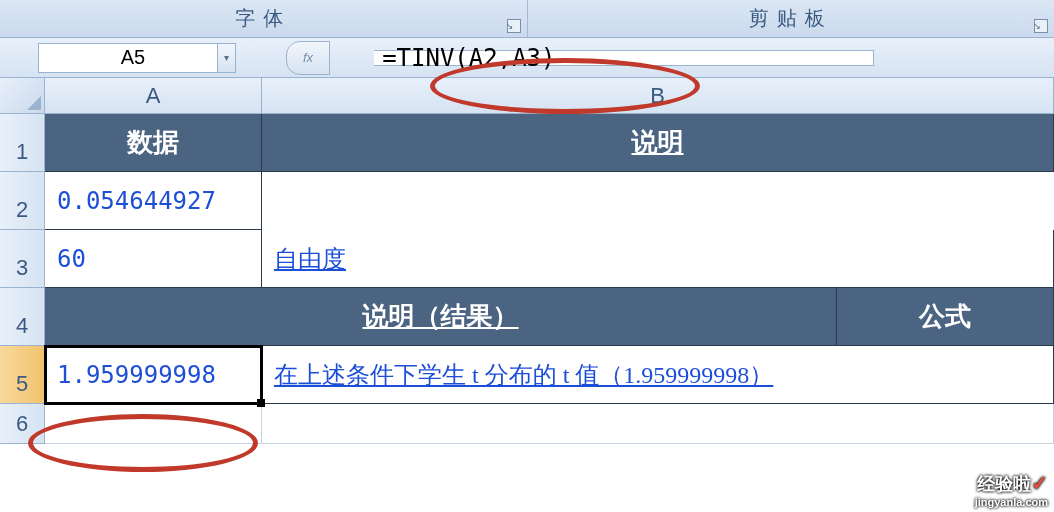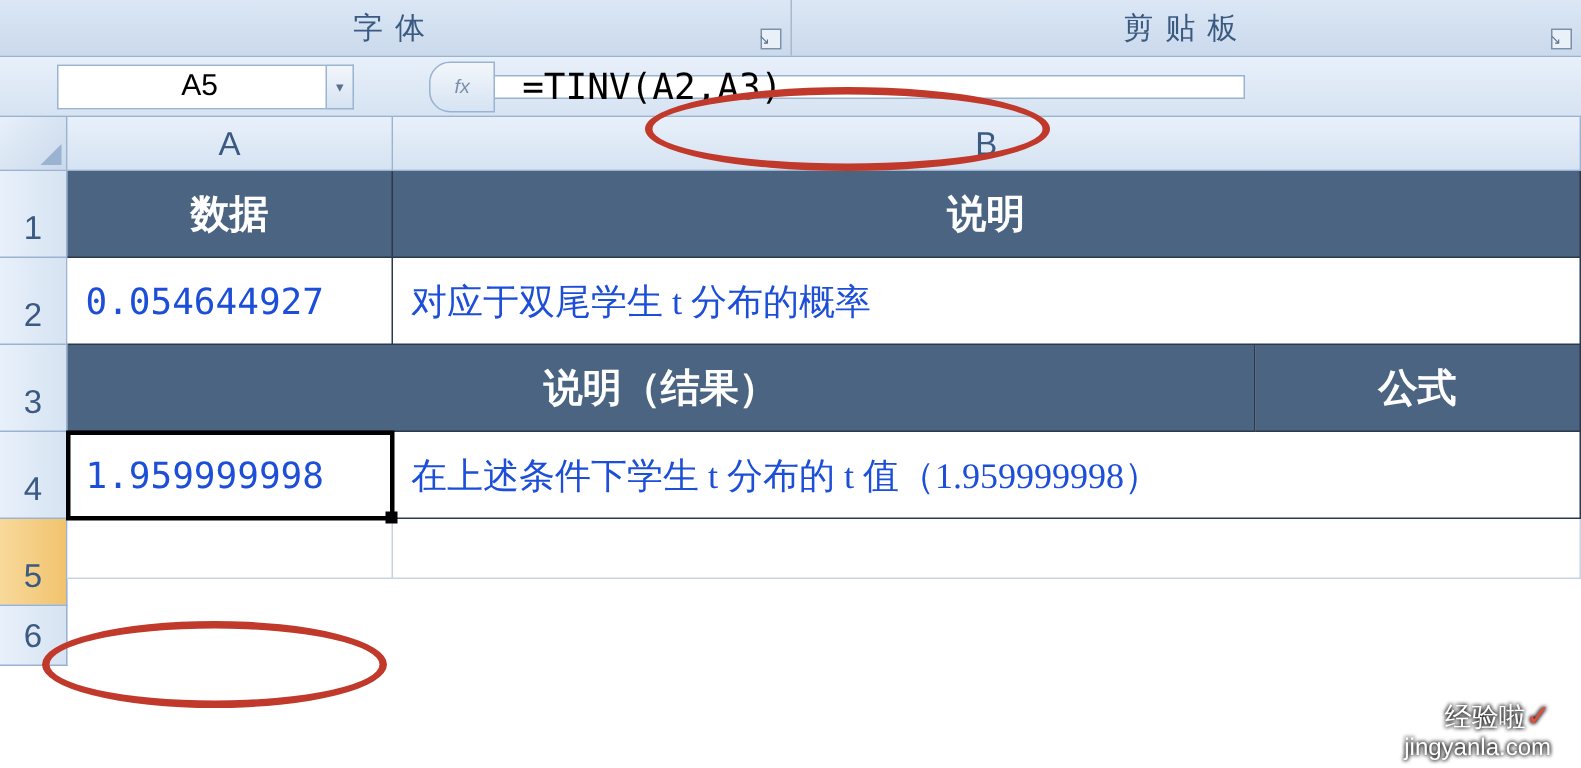--- a/index.html
+++ b/index.html
@@ -11,55 +11,55 @@
     .dialog-launcher { position: absolute; right: 6px; bottom: 4px; width: 14px; height: 14px; border: 1px solid #7a8fa9; background: #eaf0f8; display: flex; align-items: center; justify-content: center; }
     .dialog-launcher::after { content: "↘"; font-size: 9px; color: #5a7090; }
     
     .formula-bar { display: flex; align-items: center; height: 40px; background: linear-gradient(#e8f0fa, #d6e3f2); border-bottom: 1px solid #9ab3d1; padding: 4px 8px; }
     .name-box { width: 180px; height: 30px; background: #fff; border: 1px solid #9ab3d1; display: flex; align-items: center; justify-content: center; font-family: Arial; font-size: 20px; color: #000; margin-left: 30px; padding-left: 10px; }
     .name-box-drop { width: 18px; height: 30px; background: linear-gradient(#f2f6fb,#d6e3f2); border: 1px solid #9ab3d1; border-left: none; display: flex; align-items: center; justify-content: center; }
     .name-box-drop::after { content: "▾"; font-size: 10px; color: #5a7090; }
     .fx-wrap { display: flex; align-items: center; margin-left: 50px; position: relative; }
     .fx-btn-group { display: flex; align-items: center; border: 1px solid #9ab3d1; border-radius: 14px 0 0 14px; background: linear-gradient(#f2f6fb,#d6e3f2); height: 28px; padding: 16px 16px; gap: 12px; }
     .fx-btn { font-size: 13px; color: #7a8fa9; font-style: italic; }
-    .formula-input { flex: 1; height: 16px; background: #fff; border: 1px solid #9ab3d1; border-left: none; padding: 0 18px; font-family: "SimSun", monospace; font-size: 24px; display: flex; align-items: center; min-width: 500px; }
+    .formula-input { flex: 1; height: 16px; background: #fff; border: 1px solid #9ab3d1; border-left: none; padding: 0 8px; font-family: "SimSun", monospace; font-size: 24px; display: flex; align-items: center; min-width: 500px; margin-left: 44px; }
     
     .annotation-ellipse-1 { position: absolute; left: 430px; top: 58px; width: 270px; height: 56px; border: 5px solid #c0392b; border-radius: 50%; pointer-events: none; z-index: 10; }
     
     .sheet-wrap { display: flex; }
     .row-hdr-col { width: 45px; background: linear-gradient(to right,#e8f0fa,#d6e3f2); }
     .col-hdr-row { display: flex; height: 36px; }
     .corner { width: 45px; height: 36px; background: linear-gradient(135deg,#e8f0fa,#cad9ec); border-right: 1px solid #9ab3d1; border-bottom: 1px solid #9ab3d1; position: relative; }
     .corner::after { content: ""; position: absolute; right: 3px; bottom: 3px; width: 0; height: 0; border-left: 14px solid transparent; border-bottom: 14px solid #9ab3d1; }
     .col-hdr { height: 36px; background: linear-gradient(#e8f0fa,#d6e3f2); border-right: 1px solid #9ab3d1; border-bottom: 1px solid #9ab3d1; display: flex; align-items: center; justify-content: center; font-family: Arial; font-size: 22px; color: #3b5a82; }
     .col-A { width: 217px; }
     .col-B { width: 792px; }
     .row-hdr { height: 58px; border-right: 1px solid #9ab3d1; border-bottom: 1px solid #9ab3d1; display: flex; align-items: flex-end; justify-content: center; font-family: Arial; font-size: 22px; color: #3b5a82; padding-bottom: 6px; }
     .row-hdr.sel { background: linear-gradient(to right,#f8d99b,#f1c36e); }
     
     .grid-body { }
     .grid-row { display: flex; height: 58px; }
     .grid-row.r6 { height: 40px; }
     .cell { border-right: 1px solid #2a3a4a; border-bottom: 1px solid #2a3a4a; display: flex; align-items: center; padding: 0 12px; font-size: 24px; }
     .cell.colA { width: 217px; }
-    .cell.colB { width: 792px; }
+    .cell.colB { width: 792px; text-decoration: underline; }
     .hdr-cell { background: #4a6482; color: #fff; font-weight: bold; justify-content: center; font-size: 26px; }
     .data-cell { background: #fff; color: #1d4ed8; font-family: "SimSun", monospace; }
     .data-cell.cn { font-family: "Microsoft YaHei", SimSun; }
     .empty-cell { background: #fff; border-right: 1px solid #c9d4e2; border-bottom: 1px solid #c9d4e2; }
     
     .active-cell { position: relative; outline: 3px solid #000; outline-offset: -2px; }
     .active-cell::after { content: ""; position: absolute; right: -4px; bottom: -4px; width: 8px; height: 8px; background: #000; }
     
     .annotation-ellipse-2 { position: absolute; left: 28px; top: 414px; width: 230px; height: 58px; border: 5px solid #c0392b; border-radius: 50%; pointer-events: none; z-index: 10; }
     
-    .watermark { position: absolute; right: 20px; bottom: 4px; text-align: right; font-size: 12px; color: #fff; text-shadow: 0 0 3px #000,0 0 3px #000; font-weight: normal; z-index: 20; }
+    .watermark { position: absolute; right: 6px; bottom: 4px; text-align: right; font-size: 12px; color: #fff; text-shadow: 0 0 3px #000,0 0 3px #000; font-weight: bold; z-index: 20; }
     .watermark .wm-top { font-size: 18px; }
     .watermark .wm-check { color: #e74c3c; font-size: 20px; }
-    .watermark .wm-url { font-size: 16px; }
+    .watermark .wm-url { font-size: 11px; }
   </style>
 </head>
 <body>
 
 <div class="ribbon-row">
   <div class="ribbon-group">
     <span>字体</span>
     <span class="dialog-launcher"></span>
   </div>
   <div class="ribbon-group">
@@ -122,22 +122,27 @@
           <span>数据</span>
         </div>
       <div class="cell colB hdr-cell">
           <span>说明</span>
         </div>
     </div>
     <div class="grid-row">
       <div class="cell colA data-cell">
           <span>0.054644927</span>
         </div>
+    </div>
+    <div class="grid-row">
+      <div class="cell colA data-cell">
+          <span>60</span>
+        </div>
       <div class="cell colB data-cell cn">
-          <span>对应于双尾学生 t 分布的概率</span>
+          <span>自由度</span>
         </div>
     </div>
     <div class="grid-row">
       <div class="cell colB hdr-cell">
           <span>说明（结果）</span>
         </div>
       <div class="cell colA hdr-cell">
           <span>公式</span>
         </div>
     </div>

